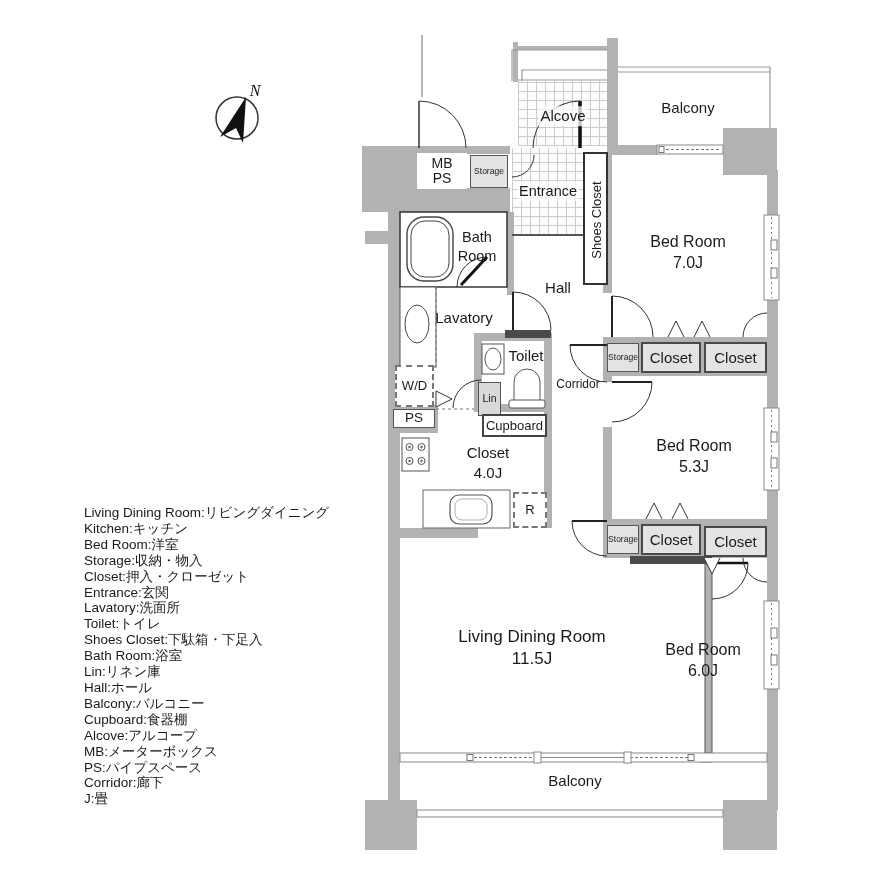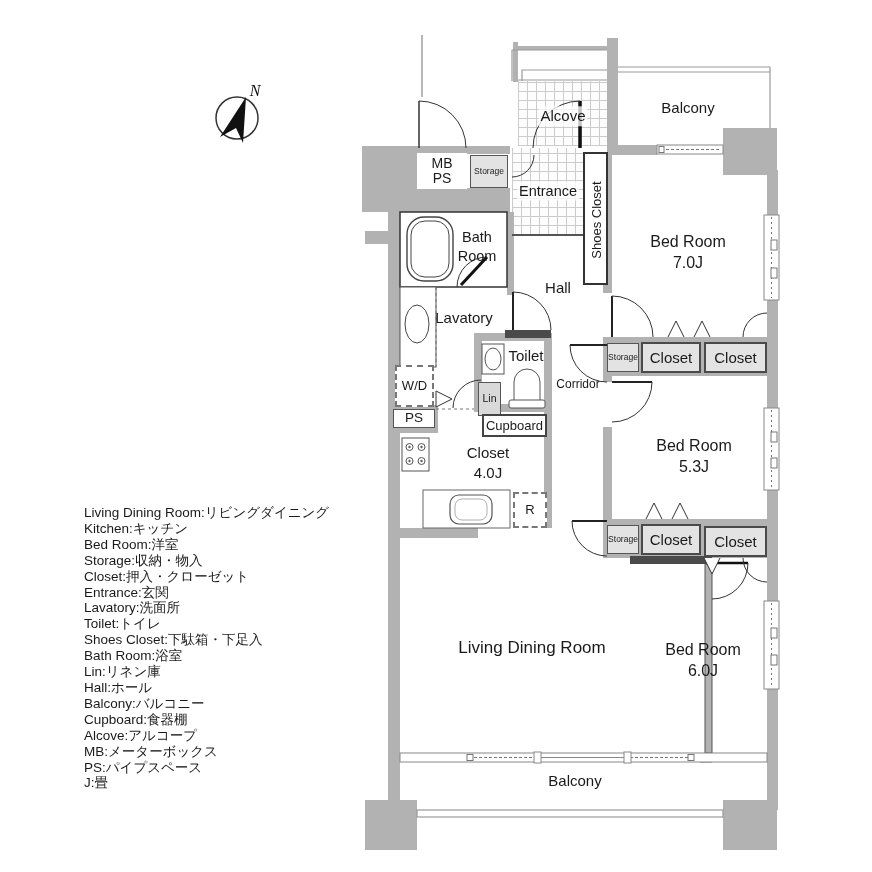--- a/index.html
+++ b/index.html
@@ -258,20 +258,21 @@
   <div class="lbl" style="left:488px;top:462px;font-size:15px;">
     <span class="ln">Closet</span>
     <span class="ln">4.0J</span>
   </div>
   <div class="lbl" style="left:694px;top:457px;font-size:16px;">
     <span class="ln">Bed Room</span>
     <span class="ln">5.3J</span>
   </div>
   <div class="lbl" style="left:532px;top:648px;font-size:17px;">
     <span class="ln">Living Dining Room</span>
+    <span class="ln">11.5J</span>
   </div>
   <div class="lbl" style="left:703px;top:661px;font-size:16px;">
     <span class="ln">Bed Room</span>
     <span class="ln">6.0J</span>
   </div>
   <div class="lbl" style="left:575px;top:781px;font-size:15px;">Balcony</div>
 
   <div id="legend">
     <div>Living Dining Room:リビングダイニング</div>
     <div>Kitchen:キッチン</div>
@@ -283,16 +284,17 @@
     <div>Toilet:トイレ</div>
     <div>Shoes Closet:下駄箱・下足入</div>
     <div>Bath Room:浴室</div>
     <div>Lin:リネン庫</div>
     <div>Hall:ホール</div>
     <div>Balcony:バルコニー</div>
     <div>Cupboard:食器棚</div>
     <div>Alcove:アルコープ</div>
     <div>MB:メーターボックス</div>
     <div>PS:パイプスペース</div>
+    <div>Corridor:廊下</div>
     <div>J:畳</div>
   </div>
 
 </div>
 
 </body></html>

